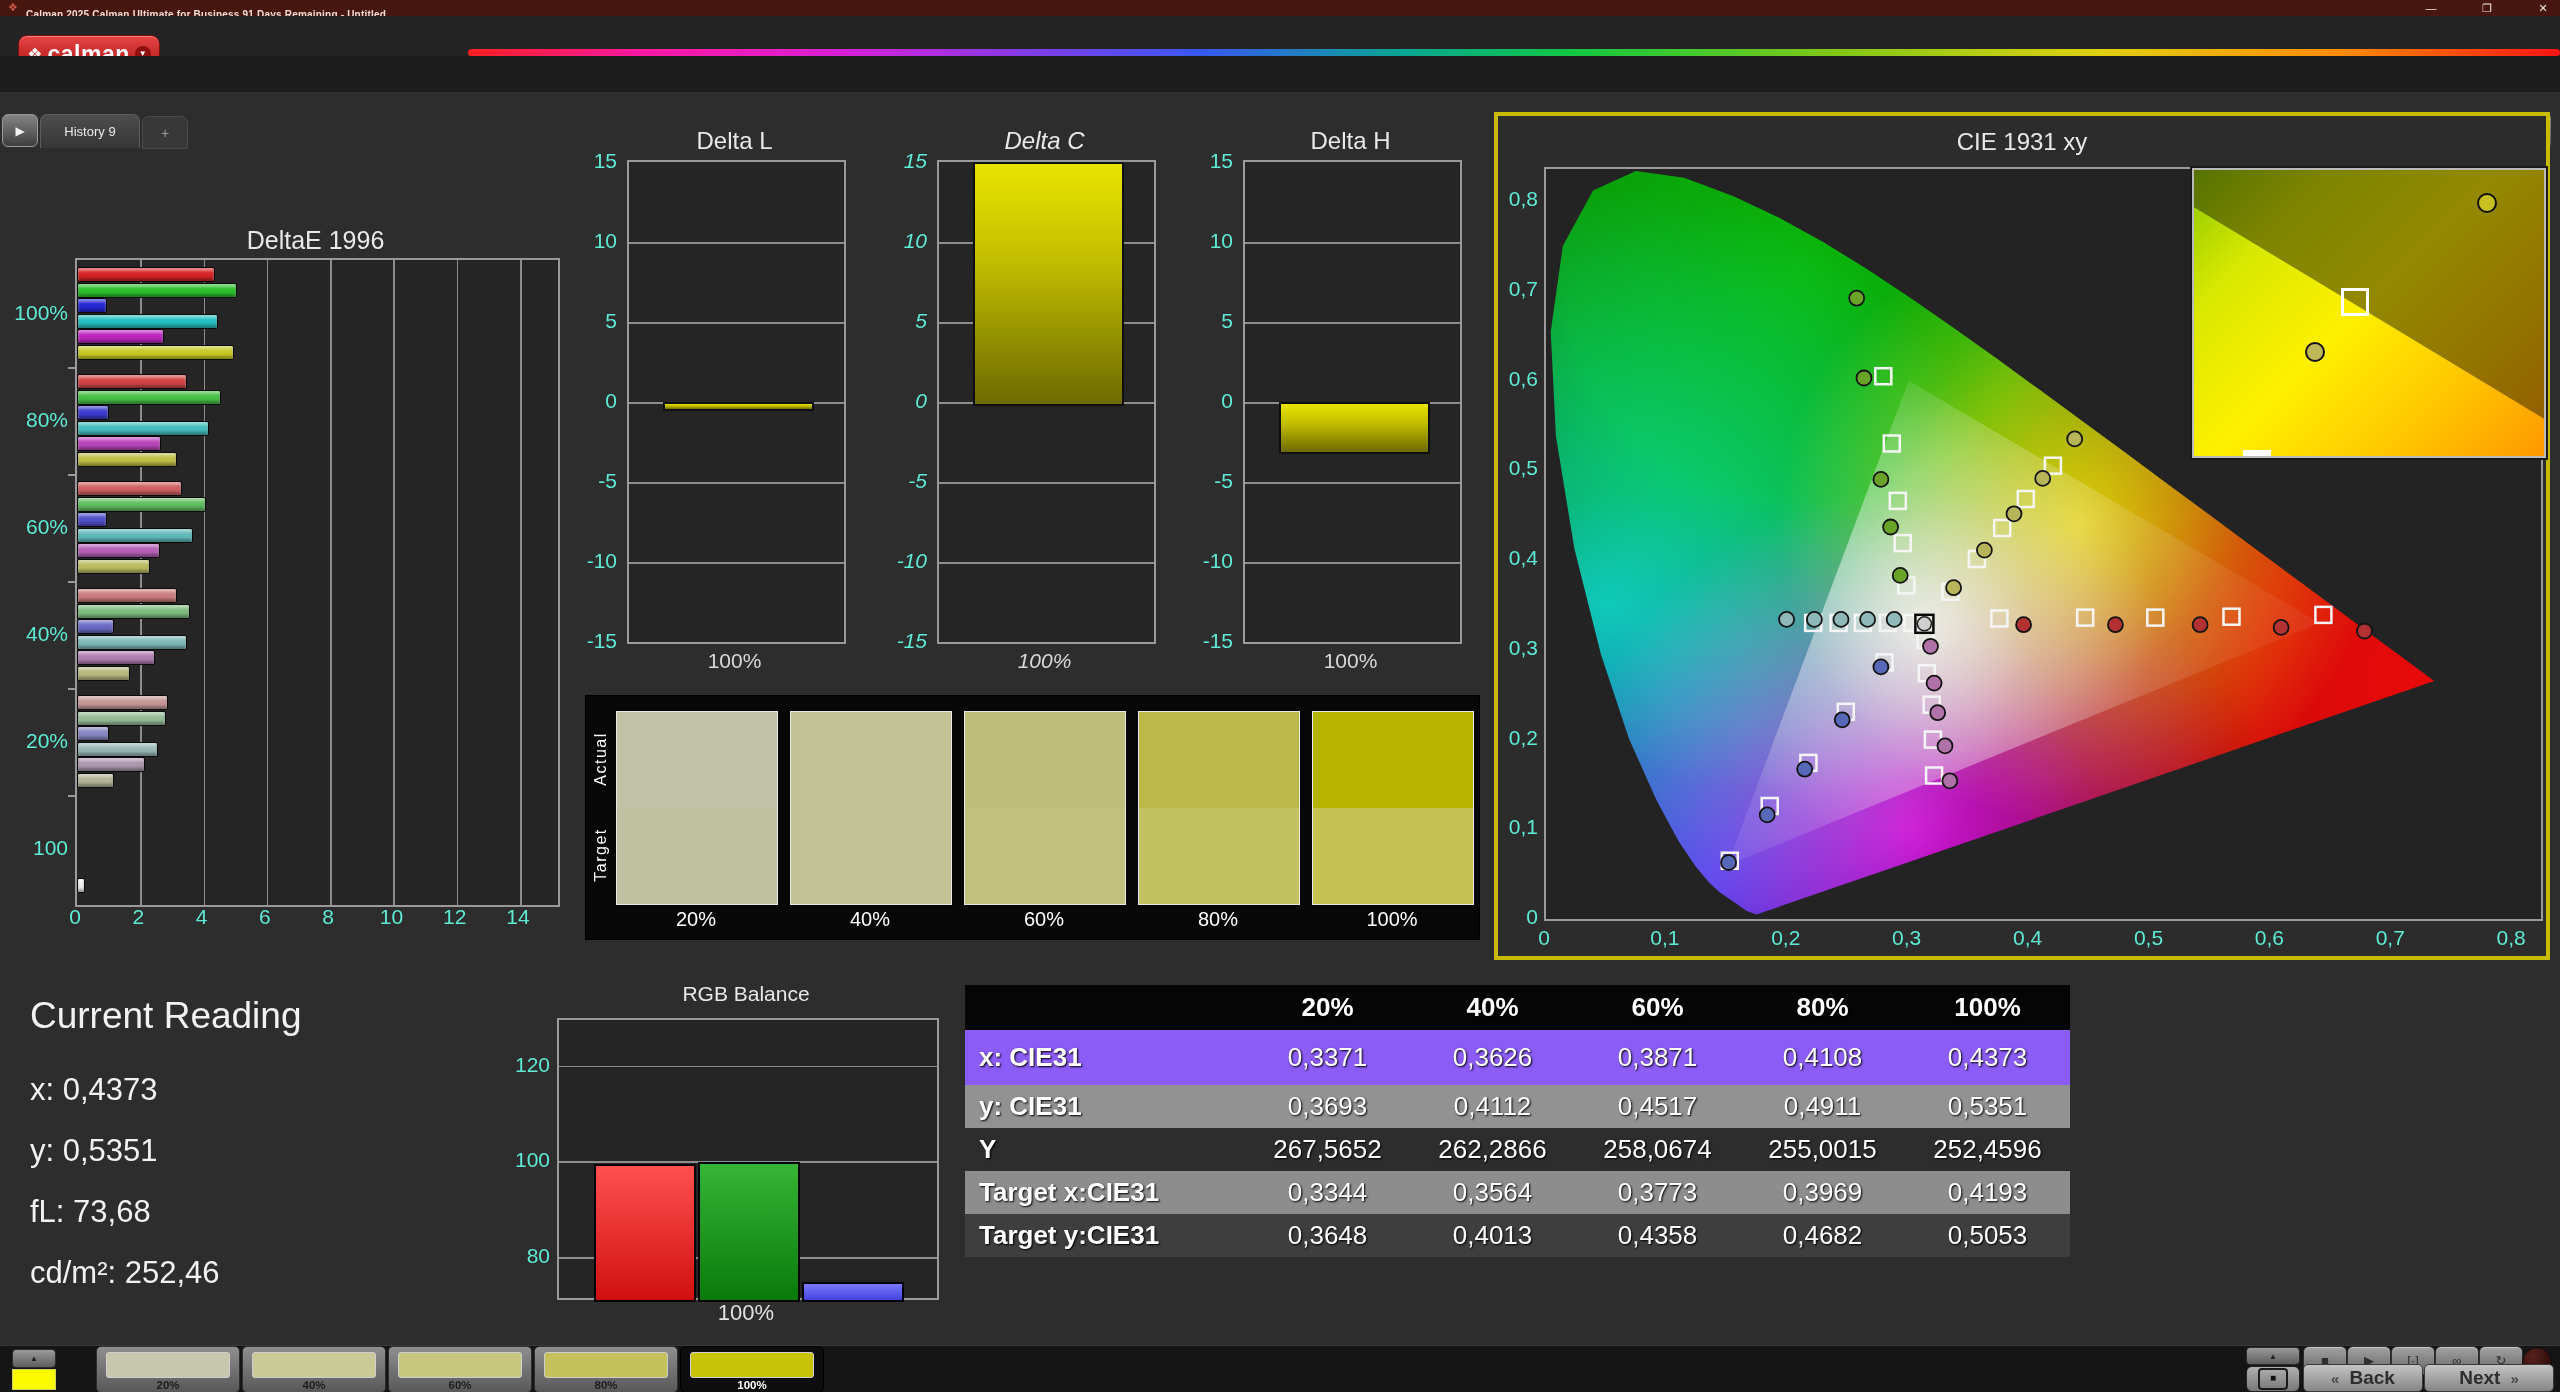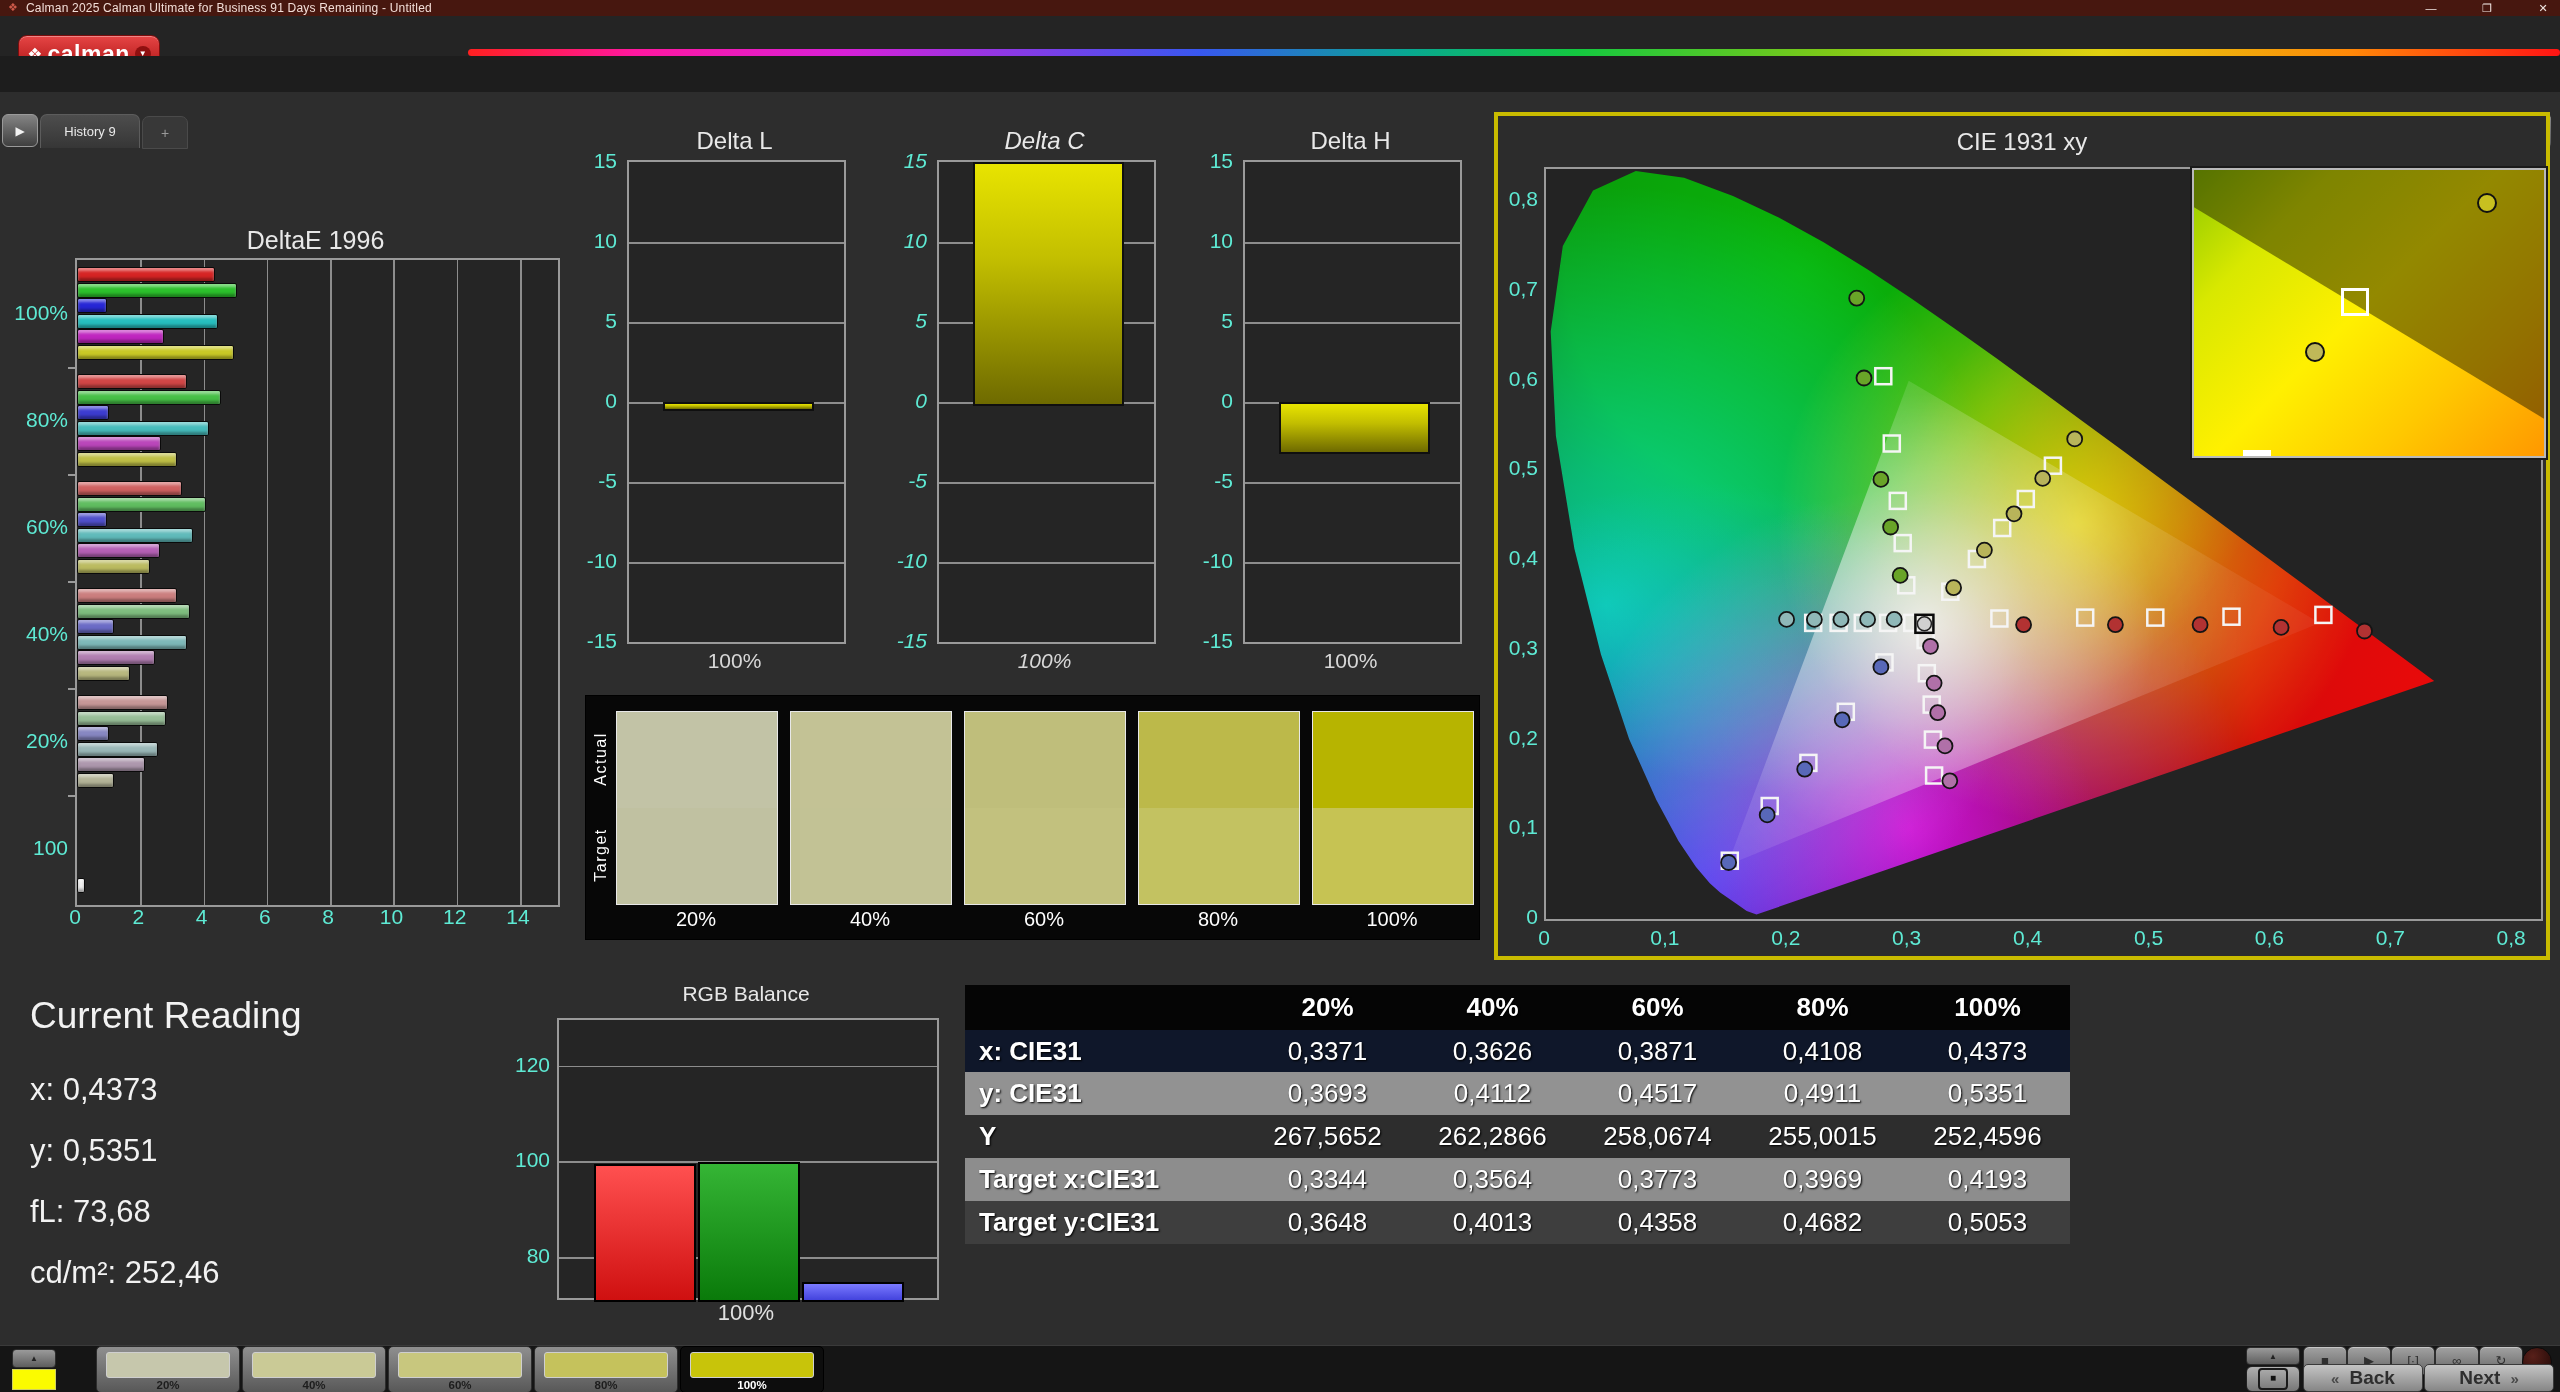--- a/index.html
+++ b/index.html
@@ -3,21 +3,21 @@
 <meta charset="utf-8">
 <style>
   html,body{margin:0;padding:0;background:#101010;}
   body{font-family:"Liberation Sans",sans-serif;}
   .app{position:relative;width:2560px;height:1392px;background:#2d2d2d;overflow:hidden;}
   .abs{position:absolute;}
 
   
   #titlebar{left:0;top:0;width:2560px;height:16px;background:#47170f;color:#f2ded8;}
   #app-icon{left:8px;top:1px;font-size:11px;color:#cf5a4a;}
-  #win-title{left:26px;top:1px;font-size:12px;letter-spacing:.2px;}
+  #win-title{left:26px;top:9px;font-size:10px;letter-spacing:.2px;font-weight:bold;}
   .win-btn{top:1px;width:30px;height:14px;text-align:center;font-size:11px;color:#efe5e1;line-height:14px;}
   #btn-min{left:2416px;}  #btn-max{left:2472px;}  #btn-close{left:2528px;}
 
   
   #header-strip{left:0;top:16px;width:2560px;height:40px;background:#242424;}
   #logo{left:18px;top:19px;width:140px;height:36px;border-radius:9px;background:linear-gradient(#e64545,#a91111);
         border:1px solid #7c0d0d;display:flex;align-items:center;justify-content:center;gap:5px;box-shadow:inset 0 1px 0 rgba(255,255,255,.35);}
   #logo .glyph{color:#fff;font-size:17px;}
   #logo .word{color:#fff;font-size:23px;font-weight:bold;letter-spacing:.5px;}
   #logo .dd-arrow{width:16px;height:16px;border-radius:50%;background:#8f1010;color:#fff;font-size:8px;line-height:16px;text-align:center;}
@@ -512,21 +512,21 @@
 
   <div class="abs" id="data-table">
       <div class="t-row t-head">
         <div class="t-cell"></div>
         <div class="t-cell">20%</div>
         <div class="t-cell">40%</div>
         <div class="t-cell">60%</div>
         <div class="t-cell">80%</div>
         <div class="t-cell">100%</div>
       </div>
-      <div class="t-row" style="background: #0f172a; height: 42px;">
+      <div class="t-row" style="background: #8b5cf6; height: 55px;">
         <div class="t-cell lab">x: CIE31</div>
         <div class="t-cell">0,3371</div>
         <div class="t-cell">0,3626</div>
         <div class="t-cell">0,3871</div>
         <div class="t-cell">0,4108</div>
         <div class="t-cell">0,4373</div>
       </div>
       <div class="t-row" style="background: rgb(146, 146, 146); height: 43px;">
         <div class="t-cell lab">y: CIE31</div>
         <div class="t-cell">0,3693</div>

